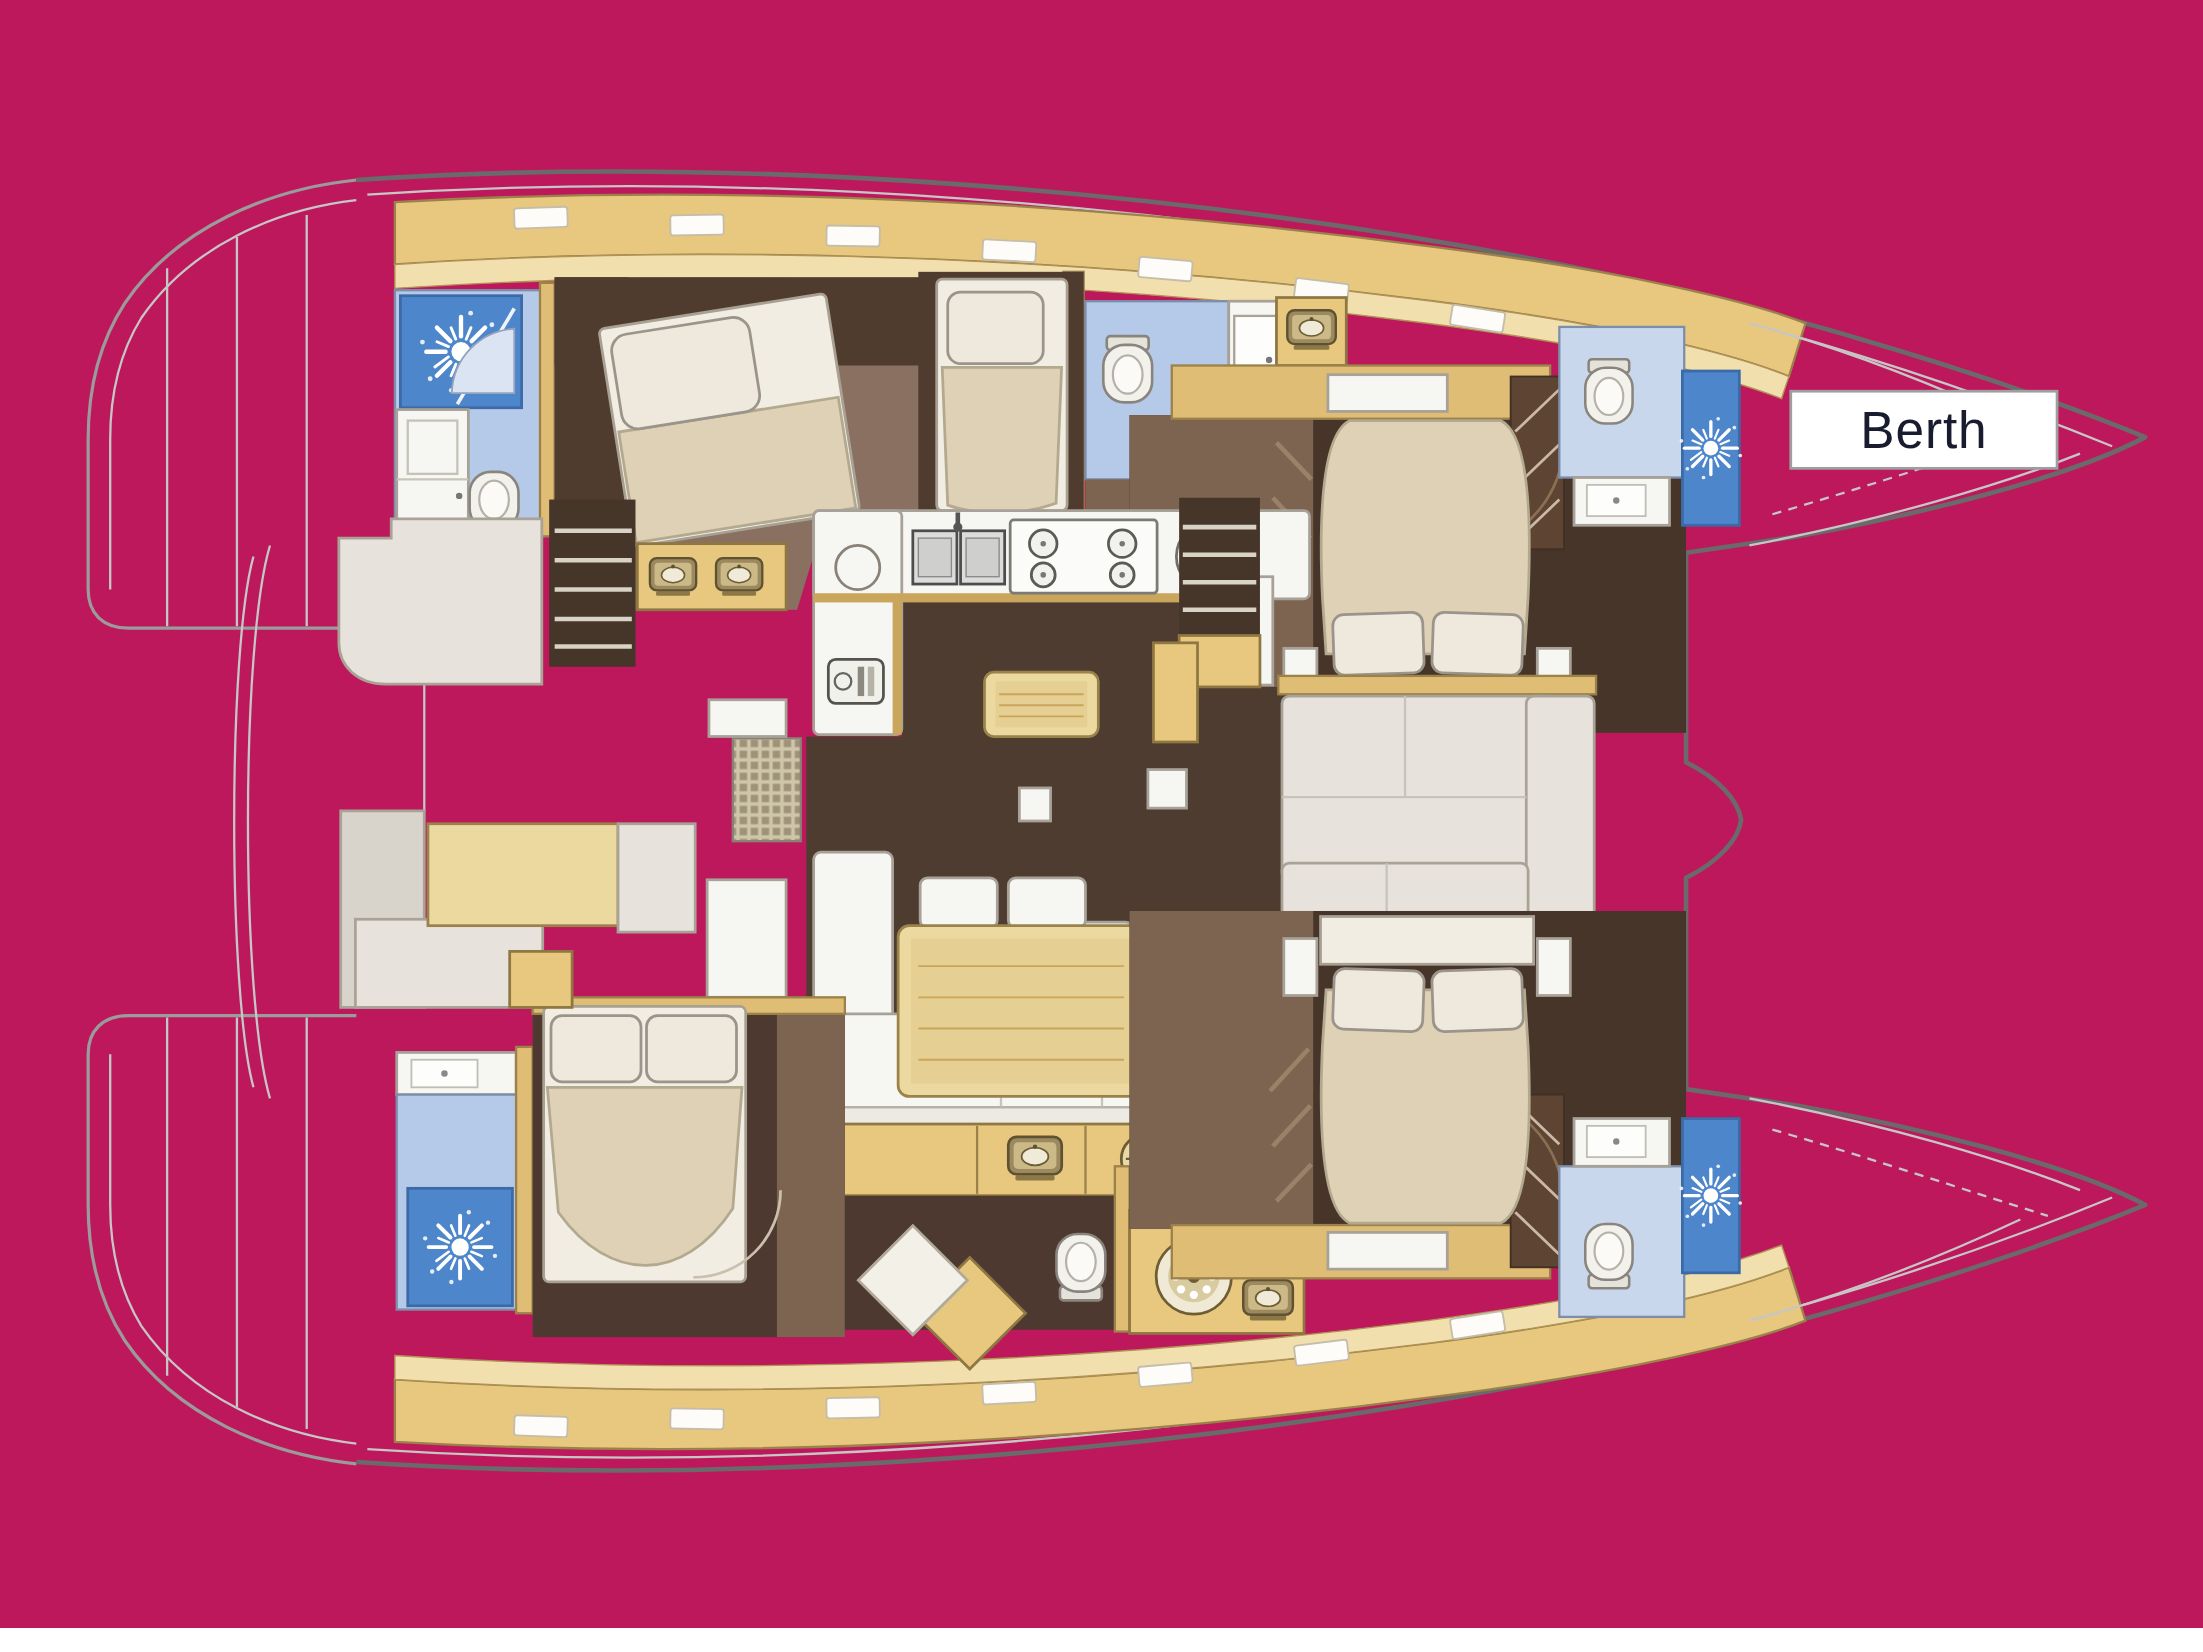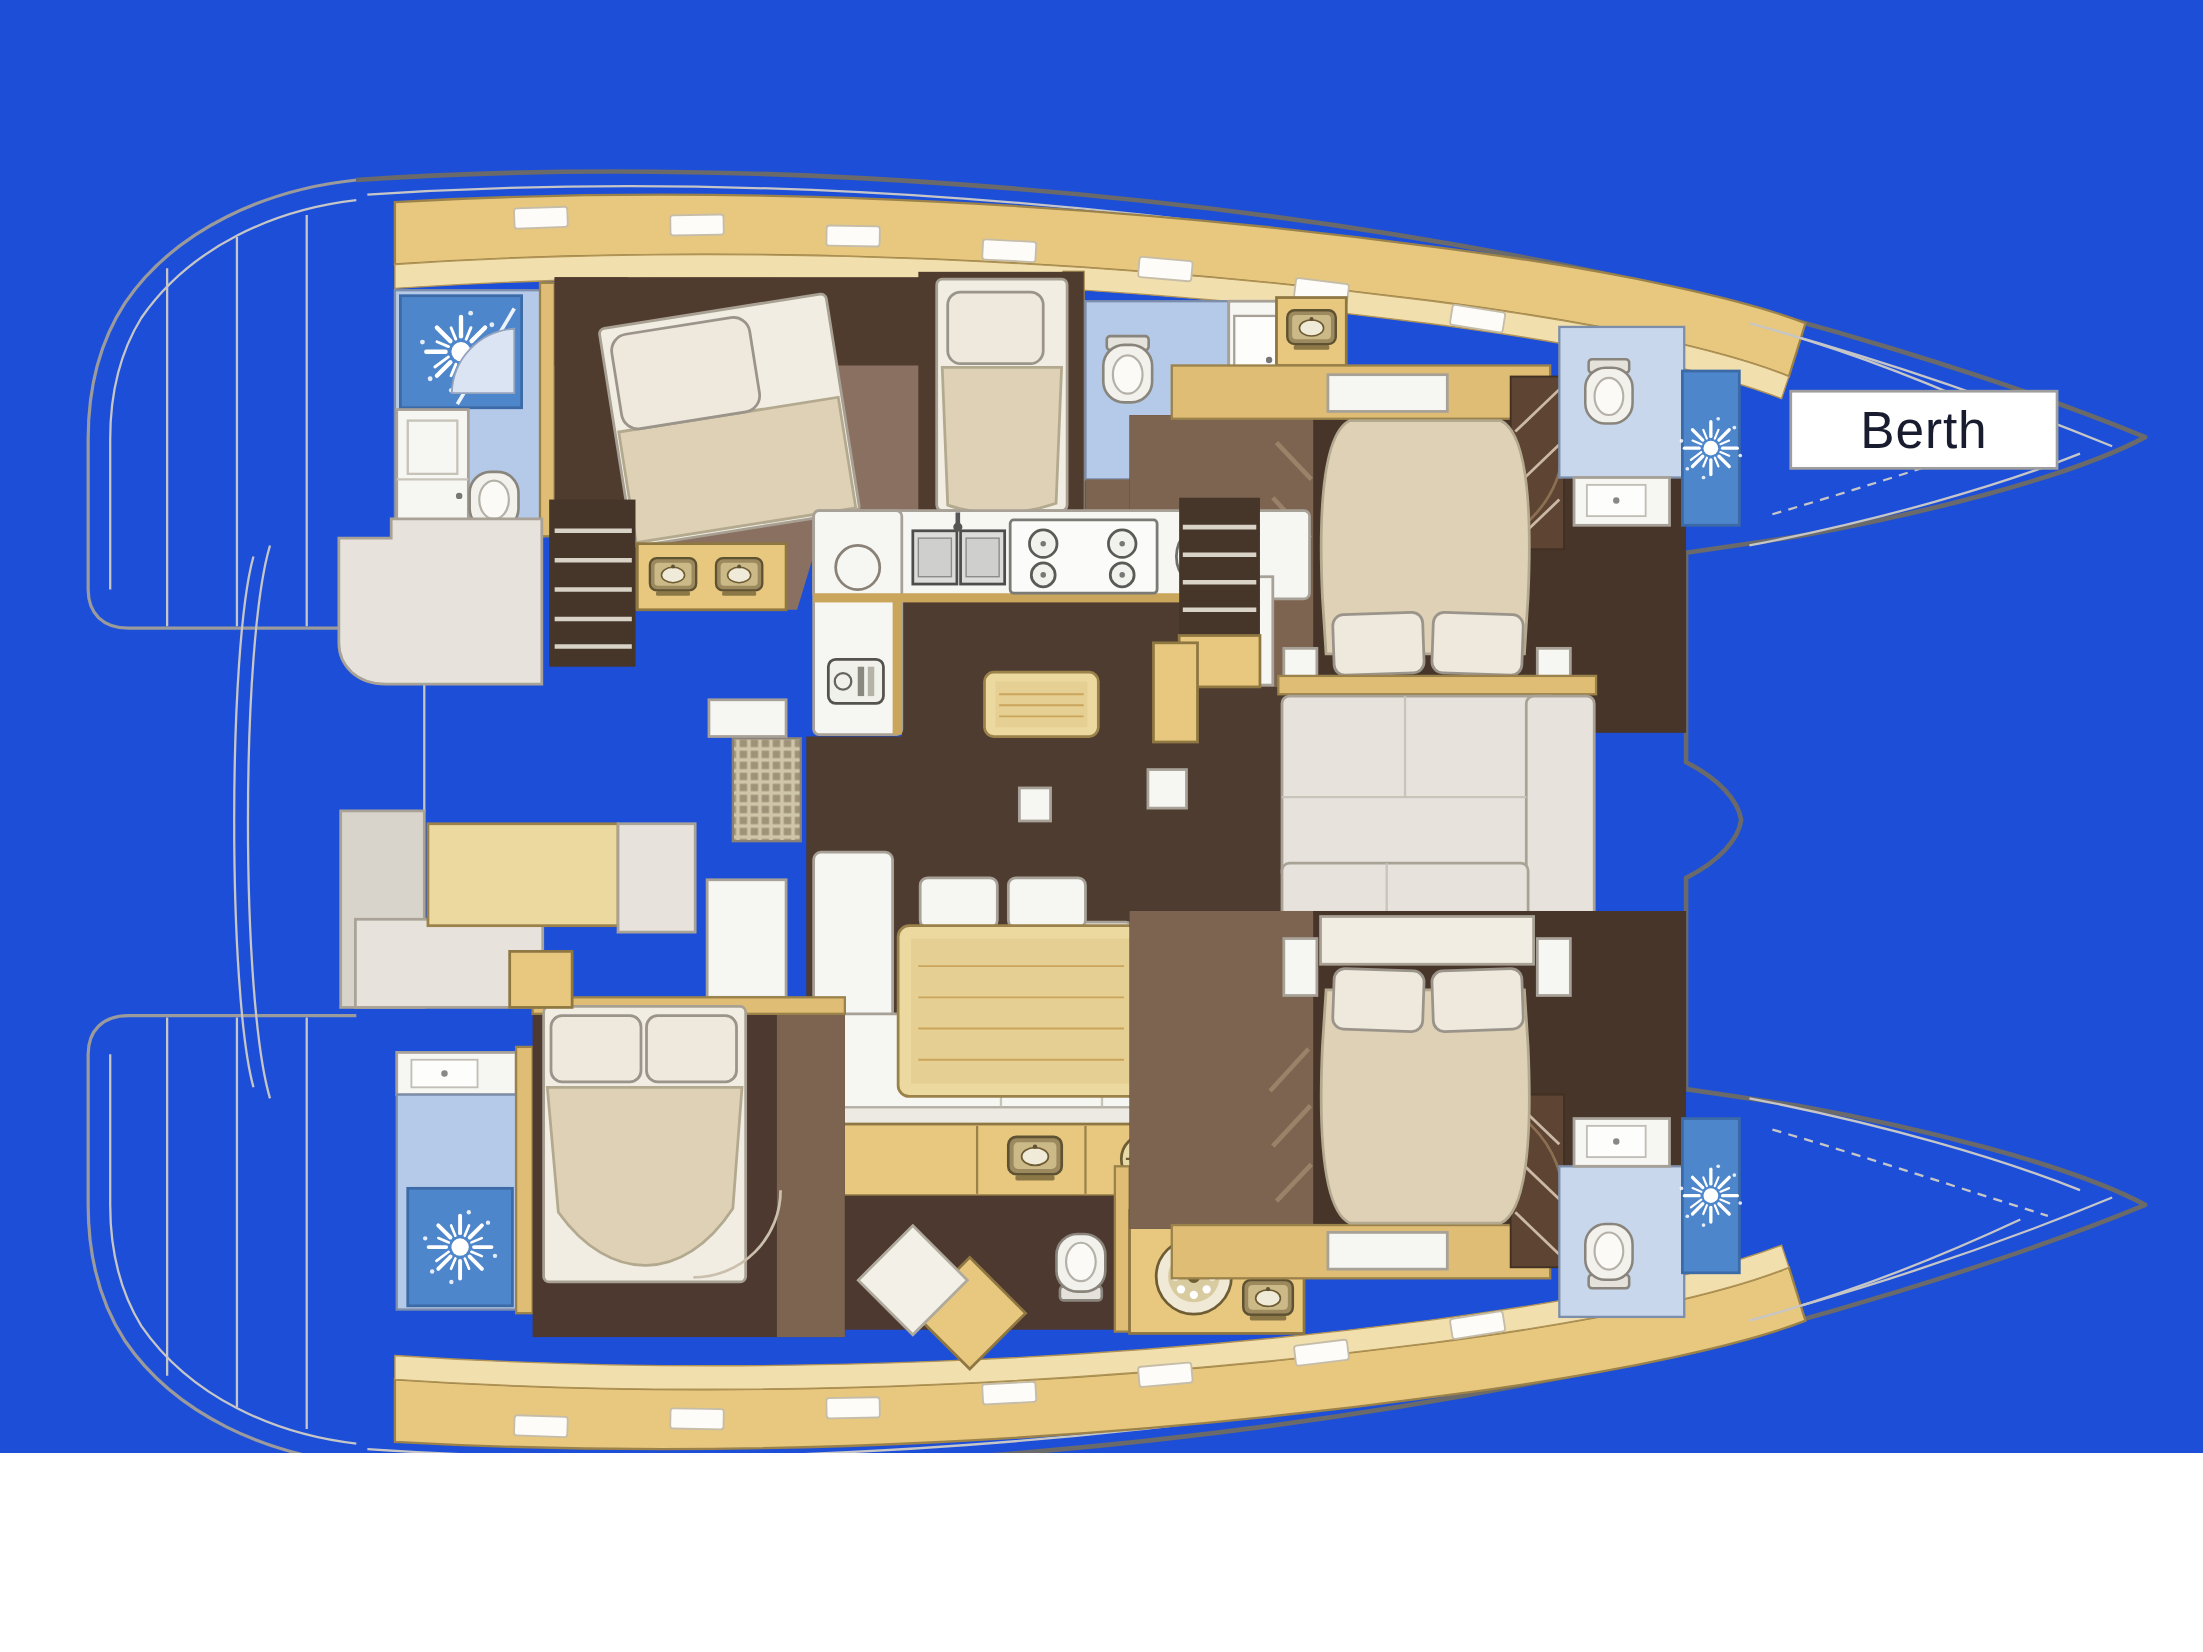--- a/index.html
+++ b/index.html
@@ -1,16 +1,16 @@
 <!DOCTYPE html>
 <html style="font-size:14.7px"><head>
 <meta charset="utf-8">
 <style>
   html,body{margin:0;padding:0;background:#ffffff;}
-  .stage{position:relative;width:2204px;height:1453px;background:#1d4ed8;overflow:hidden;
+  .stage{position:relative;width:2204px;height:1628px;background:#be185d;overflow:hidden;
          font-family:"Liberation Sans", sans-serif;}
   svg{position:absolute;left:0;top:0;}
   
   .tan {fill:#e8c87f;stroke:#8f7742;stroke-width:3;}
   .tanW{fill:#e0bd74;stroke:#9a824a;stroke-width:2.5;}
   .tanD{fill:#caa55c;stroke:none;}
   .wht {fill:#f6f6f2;stroke:#a7a198;stroke-width:3;}
   .blu {fill:#b5c9e8;stroke:#7d8eab;stroke-width:2.5;}
   .blu2{fill:#c9d7ec;stroke:#7d8eab;stroke-width:2.5;}
   .shw {fill:#4e86cb;stroke:#3c6aa6;stroke-width:3;}

